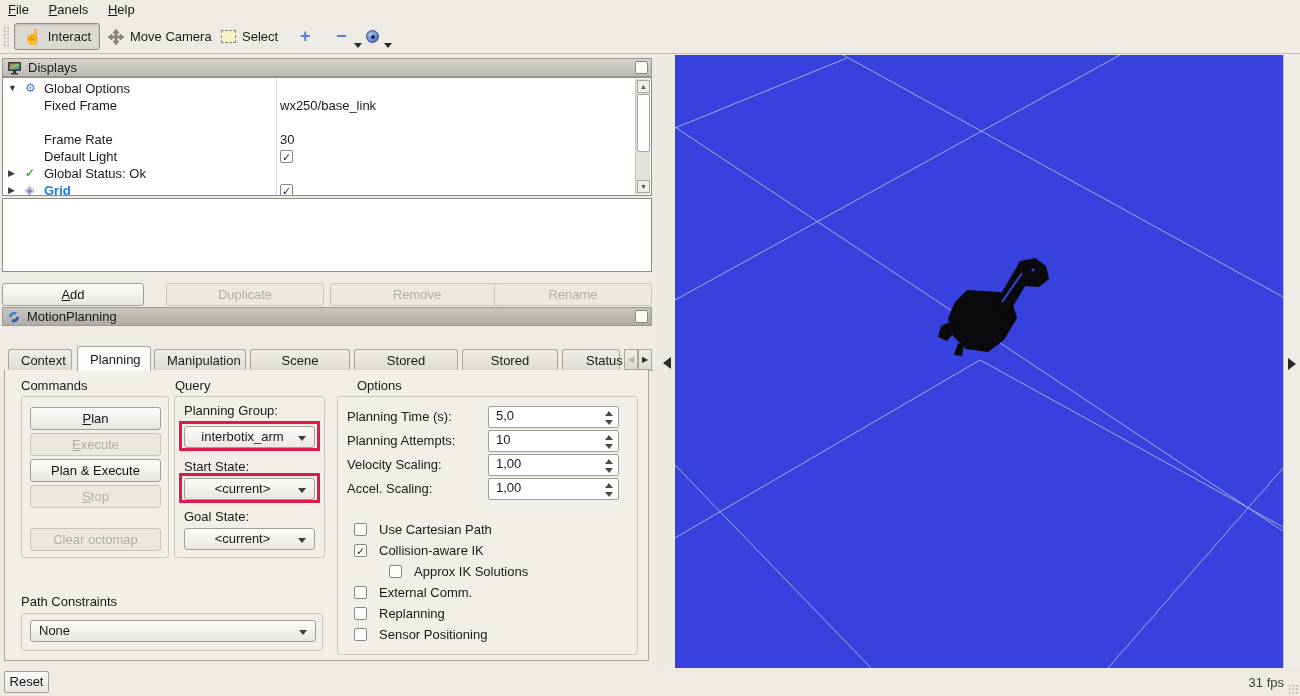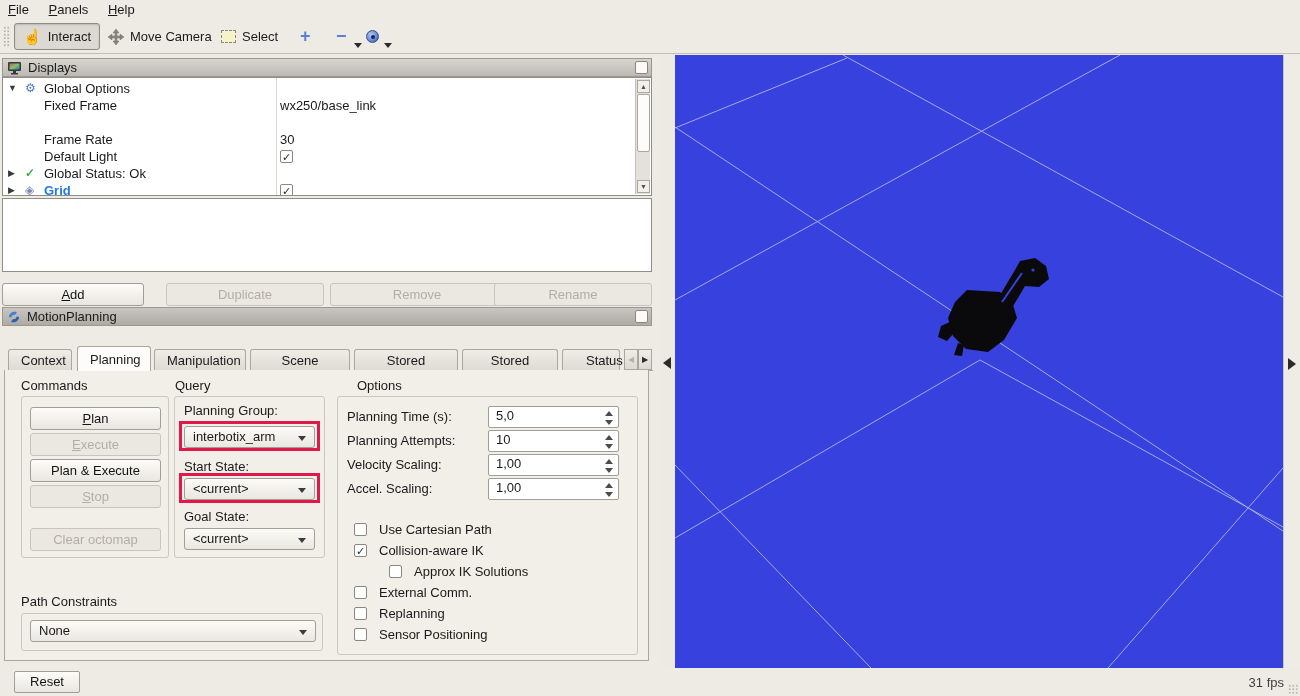--- a/index.html
+++ b/index.html
@@ -59,39 +59,39 @@
   .tabbar-base { position:absolute; left:0; right:0; bottom:0; border-bottom:1px solid #aaa79f; }
   .tab { position:absolute; bottom:0; height:22px; line-height:21px; padding:0 12px; text-align:center;
     background:linear-gradient(#f0ede7,#ddd9d3); border:1px solid #aaa79f; border-bottom:none; border-radius:3px 3px 0 0; }
   .tab.active { height:25px; line-height:25px; background:#fdfcfa; z-index:2; }
   .tab-scroll { position:absolute; bottom:1px; width:14px; height:21px; background:linear-gradient(#f0ede7,#ddd9d3); border:1px solid #aaa79f; font-size:8px; line-height:19px; text-align:center; }
   #mp-pane { position:absolute; left:4px; top:315px; width:645px; height:291px; background:#f2efe9; border:1px solid #aaa79f; border-top:none; }
   .sect-title { position:absolute; color:#1a1a1a; }
   .group { position:absolute; border:1px solid #cbc8c1; border-radius:3px; }
   .cmd-btn { position:absolute; left:8px; width:131px; height:23px; line-height:21px; }
   .q-label { position:absolute; left:9px; }
-  .red-wrap { position:absolute; left:4px; right:4px; height:30px; border:3px solid transparent; padding:2px; }
+  .red-wrap { position:absolute; left:4px; right:4px; height:30px; border:3px solid transparent; padding:2px;text-align:center; }
   .red-wrap.annotated { border-color:#e0194b; }
   .combo { position:relative; width:100%; height:22px; line-height:20px; padding:0 22px 0 8px;
     background:linear-gradient(#fcfbf8,#ecd);background:linear-gradient(#fcfbf8,#eae7e1); border:1px solid #a19e97; border-radius:3px; }
   .combo-arrow { position:absolute; right:8px; top:9px; width:0; height:0; border-left:4px solid transparent; border-right:4px solid transparent; border-top:5px solid #3c3c3c; }
   .opt-row-label { position:absolute; left:9px; }
   .spin { position:absolute; left:150px; width:131px; height:22px; background:#fff; border:1px solid #a19e97; border-radius:2px; padding:1px 20px 0 7px; }
   .spin-arrows { position:absolute; right:4px; top:3px; width:9px; height:16px; }
   .spin-up { position:absolute; top:1px; left:0; width:0; height:0; border-left:4px solid transparent; border-right:4px solid transparent; border-bottom:5px solid #4c4c4c; }
   .spin-dn { position:absolute; bottom:1px; left:0; width:0; height:0; border-left:4px solid transparent; border-right:4px solid transparent; border-top:5px solid #4c4c4c; }
   .opt-cb-row { position:absolute; left:16px; height:16px; display:flex; align-items:center; gap:12px; }
   .cb.checked::after { content:"✓"; }
   
   #viewport { position:absolute; left:675px; top:55px; width:608px; height:613px; background:#3641de; }
   #right-strip { position:absolute; left:1283px; top:55px; width:17px; height:613px; background:#efece6; border-left:1px solid #c8c5bf; }
   .collapse-arrow { position:absolute; width:0; height:0; }
   
   #statusbar { position:absolute; left:0; top:668px; width:1300px; height:28px; background:#eeebe5; }
-  #reset-btn { position:absolute; left:14px; top:3px; width:66px; height:22px; line-height:20px; border-radius:2px; }
+  #reset-btn { position:absolute; left:4px; top:3px; width:45px; height:22px; line-height:20px; border-radius:2px; }
   #fps { position:absolute; right:16px; top:7px; color:#404040; }
   #resize-grip { position:absolute; right:2px; bottom:2px; width:10px; height:10px;
     background-image:radial-gradient(#bcb9b3 1px, transparent 1.2px); background-size:3.5px 3.5px; }
 </style>
 </head>
 <body>
 
 <div id="menubar">
   <span class="menu-item">File</span>
   <span class="menu-item">Panels</span>

